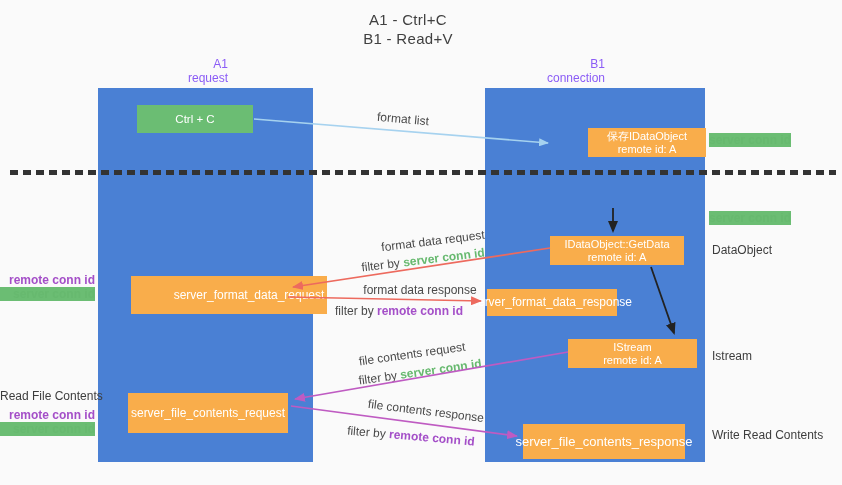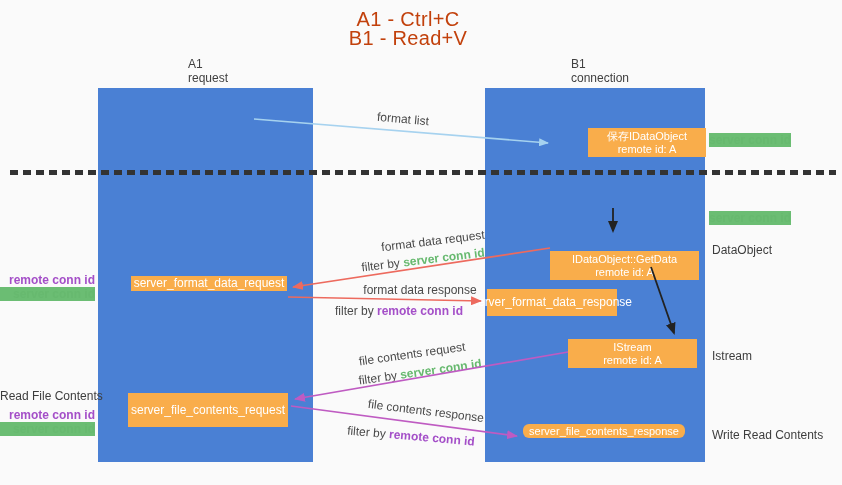--- a/index.html
+++ b/index.html
@@ -1,22 +1,22 @@
 <!DOCTYPE html>
 <html><head>
 <meta charset="utf-8">
 <style>
   html,body{margin:0;padding:0;}
   body{background:#fafafa;font-family:"Liberation Sans",sans-serif;}
   .canvas{position:relative;width:842px;height:485px;background:#fafafa;overflow:hidden;}
 
   .title{position:absolute;left:408px;top:10px;transform:translateX(-50%);
-         text-align:center;font-size:20px;line-height:19px;color:#c2410c;letter-spacing:.3px;}
+         text-align:center;font-size:15px;line-height:19px;color:#404040;letter-spacing:.3px;}
 
-  .col-header{position:absolute;text-align:left;font-size:12px;line-height:14px;color:#404040;transform:translateX(-50%);}
+  .col-header{position:absolute;text-align:right;font-size:12px;line-height:14px;color:#8b5cf6;transform:translateX(-50%);}
 
   .col{position:absolute;top:88px;height:374px;background:#4a80d4;}
   .colA{left:98px;width:215px;}
   .colB{left:485px;width:220px;}
 
   .dashline{position:absolute;left:10px;top:170px;width:826px;height:5px;
     background:repeating-linear-gradient(90deg,#333 0 8px,transparent 8px 13px);}
 
   .node{position:absolute;display:flex;flex-direction:column;align-items:center;justify-content:center;
         text-align:center;color:#fff;font-size:11.5px;line-height:13px;}
@@ -43,60 +43,63 @@
 
   <div class="title">
     <div>A1 - Ctrl+C</div>
     <div>B1 - Read+V</div>
   </div>
 
   <div class="col-header" style="left:208px;top:57px;">
     <div>A1</div>
     <div>request</div>
   </div>
-  <div class="col-header" style="left:600px;top:57px;">
+  <div class="col-header" style="left:576px;top:57px;">
     <div>B1</div>
     <div>connection</div>
   </div>
 
   <div class="col colA"></div>
   <div class="col colB"></div>
 
   <div class="dashline"></div>
 
+  <div class="node green" style="left:137px;top:105px;width:116px;height:28px;">
+    <div>Ctrl + C</div>
+  </div>
 
   <div class="node orange" style="left:588px;top:128px;width:118px;height:29px;font-size:11px;">
     <div>保存IDataObject</div>
     <div>remote id: A</div>
   </div>
 
 
-  <div class="node orange" style="left:550px;top:251px;width:149px;height:29px;font-size:11px;">
+  <div class="node orange" style="left:550px;top:236px;width:134px;height:29px;font-size:11px;">
     <div>IDataObject::GetData</div>
     <div>remote id: A</div>
   </div>
 
-  <div class="node orange" style="left:131px;top:276px;width:156px;height:15px;font-size:12px;">
+  <div class="node orange" style="left:131px;top:276px;width:156px;height:38px;font-size:12px;padding-left:40px;">
     <div>server_format_data_request</div>
   </div>
 
   <div class="node orange" style="left:487px;top:289px;width:130px;height:27px;font-size:12px;">
     <div>server_format_data_response</div>
   </div>
 
   <div class="node orange" style="left:568px;top:339px;width:129px;height:29px;font-size:11px;">
     <div>IStream</div>
     <div>remote id: A</div>
   </div>
 
-  <div class="node orange" style="left:128px;top:393px;width:160px;height:34px;font-size:12px;">
+  <div class="node orange" style="left:128px;top:393px;width:160px;height:40px;font-size:12px;">
     <div>server_file_contents_request</div>
   </div>
 
-  <div class="node orange" style="left:523px;top:424px;width:162px;height:14px;font-size:11px;border-radius:6px;">
+  <div class="node orange" style="left:523px;top:424px;width:162px;height:35px;font-size:13px;">
     <div>server_file_contents_response</div>
   </div>
 
   <div class="ann" style="left:403px;top:119px;--r:5deg;">format list</div>
 
   <div class="ann" style="left:433px;top:241px;--r:-7deg;">format data request</div>
   <div class="ann" style="left:423px;top:260px;--r:-7deg;">
     <span>filter by </span><span class="key-green">server conn id</span>
   </div>
 

